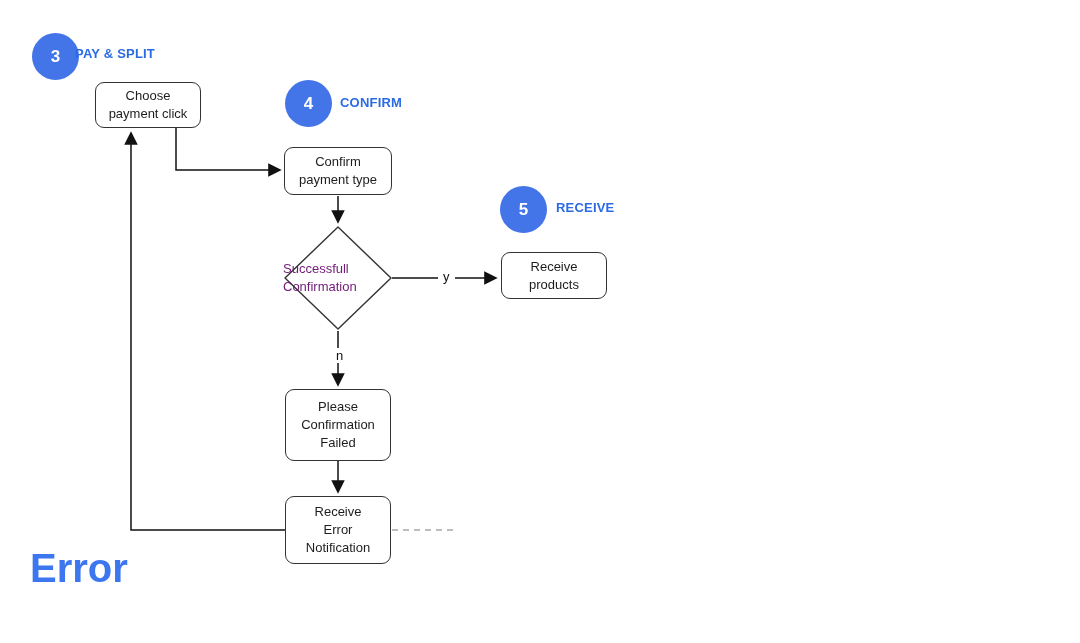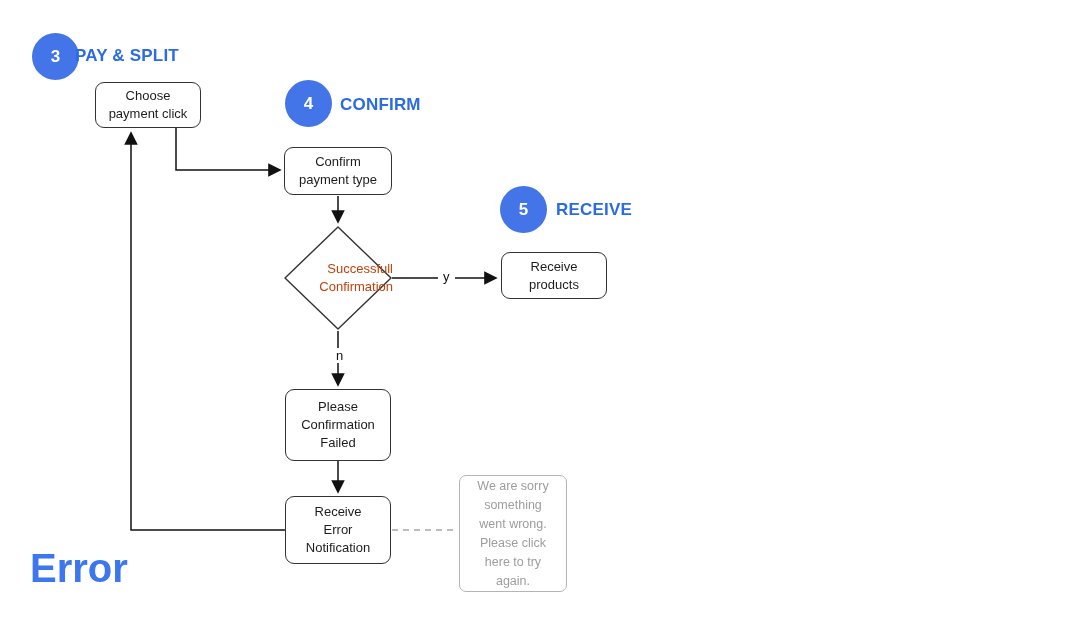--- a/index.html
+++ b/index.html
@@ -12,25 +12,25 @@
     position:absolute;background:#ffffff;border:1.4px solid #333333;border-radius:9px;
     display:flex;align-items:center;justify-content:center;text-align:center;
     font-size:13px;line-height:18px;color:#1d1d1d;white-space:pre-line;box-sizing:border-box;
   }
   .badge{
     position:absolute;width:47px;height:47px;border-radius:50%;background:#4374e8;
     color:#ffffff;display:flex;align-items:center;justify-content:center;
     font-size:17px;font-weight:bold;
   }
   .step-label{
-    position:absolute;color:#2b6be4;font-weight:bold;font-size:17px;letter-spacing:.2px;
+    position:absolute;color:#2b6be4;font-weight:bold;font-size:13px;letter-spacing:.2px;
   }
   .decision-label{
-    position:absolute;left:283px;top:260px;width:110px;text-align:right;
-    font-size:13px;line-height:18px;color:#c2410c;white-space:pre-line;
+    position:absolute;left:283px;top:260px;width:110px;text-align:left;
+    font-size:13px;line-height:18px;color:#701a75;white-space:pre-line;
   }
   .edge-label{
     position:absolute;background:#ffffff;color:#111111;font-size:13px;padding:0 5px;
   }
   .muted-box{
     position:absolute;left:459px;top:475px;width:108px;height:117px;
     border:1px solid #b5b5b5;border-radius:7px;background:#ffffff;color:#9d9d9d;
     font-size:12.5px;line-height:19px;display:flex;align-items:center;justify-content:center;
     text-align:center;white-space:pre-line;box-sizing:border-box;
   }
@@ -99,22 +99,16 @@
   <div class="flow-box node-failed">Please
 Confirmation
 Failed</div>
   <div class="flow-box node-notification">Receive
 Error
 Notification</div>
 
   <span class="edge-label ylab">y</span>
   <span class="edge-label nlab">n</span>
 
-  <div class="muted-box">We are sorry
-something
-went wrong.
-Please click
-here to try
-again.</div>
 
   <div class="error-title">Error</div>
 
 </div>
 
 </body></html>

